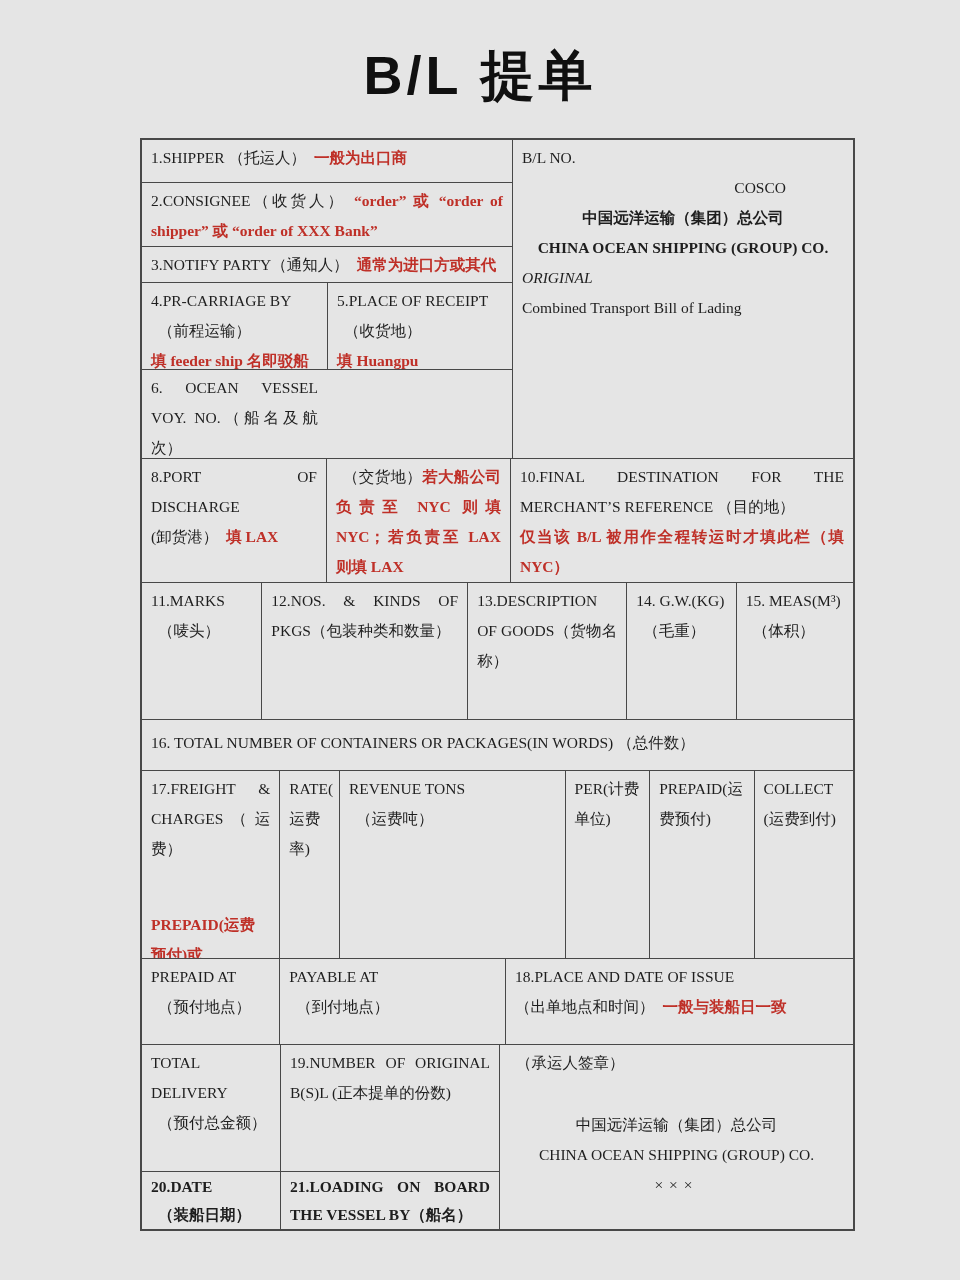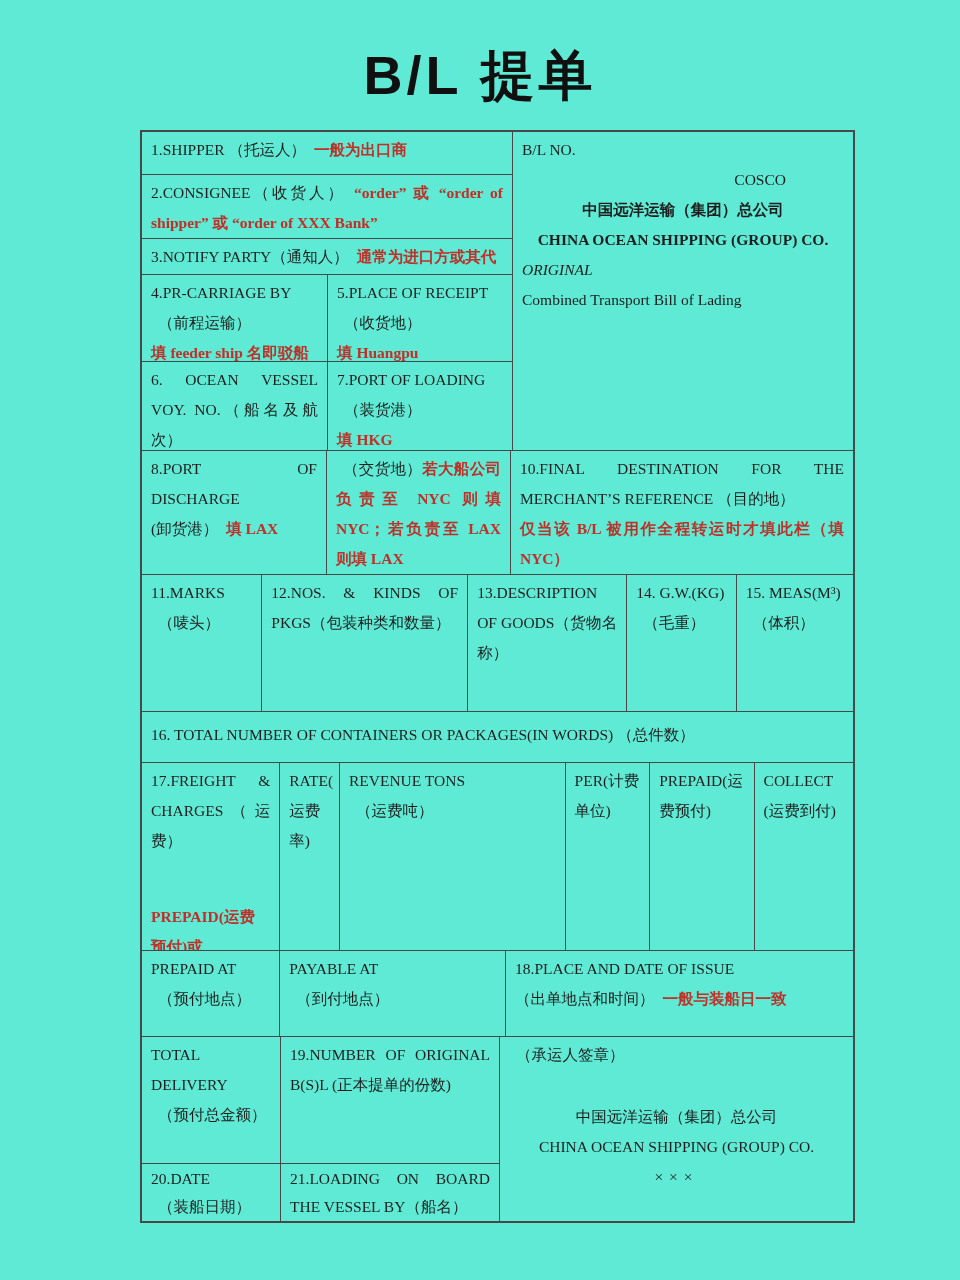--- a/index.html
+++ b/index.html
@@ -1,37 +1,37 @@
 <!DOCTYPE html>
 <html><head>
 <meta charset="utf-8">
 <style>
   html,body{margin:0;padding:0;background:#ffffff;}
-  .page{position:relative;width:960px;height:1280px;background:#5eead4;overflow:hidden;
+  .page{position:relative;width:960px;height:1280px;background:#e5e5e5;overflow:hidden;
         font-family:"Liberation Serif","DejaVu Serif",serif;color:#1e1e1e;}
   .title{position:absolute;top:40px;left:0;width:100%;text-align:center;
          font-family:"Liberation Sans","DejaVu Sans",sans-serif;
          font-size:54px;font-weight:600;letter-spacing:4px;color:#101010;}
-  .tbl{position:absolute;left:140px;top:130px;width:715px;height:1093px;
+  .tbl{position:absolute;left:140px;top:138px;width:715px;height:1093px;
        border:2px solid #484848;box-sizing:border-box;
        font-size:15.5px;line-height:30px;}
   .row{display:flex;box-sizing:border-box;}
   .col{display:flex;flex-direction:column;box-sizing:border-box;}
   .bt{border-top:1.5px solid #484848;}
   .bl{border-left:1.5px solid #484848;}
   .cell{box-sizing:border-box;padding:3px 9px;overflow:hidden;}
   .red{color:#bf3028;font-weight:bold;}
   .b{font-weight:bold;}
   .i{font-style:italic;}
   .ctr{text-align:center;}
   .rgt{text-align:right;padding-right:58px;}
   .just{text-align:justify;text-align-last:left;}
   .ml{margin-left:8px;}
   .ind{padding-left:7px;}
-  .tight{padding-top:1px;line-height:28px;}
+  .tight{padding-top:1px;line-height:28px;font-weight:bold;}
 </style>
 </head>
 <body>
 
 <div class="page">
 
   <div class="title">B/L 提单</div>
 
   <div class="tbl">
 
@@ -55,25 +55,20 @@
           <div class="cell bl" style="width:185px">
             <div>5.PLACE OF RECEIPT</div>
             <div class="ind">（收货地）</div>
             <div class="red">填 Huangpu</div>
           </div>
         </div>
         <div class="row bt" style="height:89px">
           <div class="cell" style="width:185px">
             <div class="just">6. OCEAN VESSEL VOY. NO.（船名及航次）</div>
 
-          </div>
-          <div class="cell bl" style="width:185px">
-            <div>7.PORT OF LOADING</div>
-            <div class="ind">（装货港）</div>
-            <div class="red">填 HKG</div>
           </div>
         </div>
       </div>
       <div class="cell bl" style="width:345px">
         <div>B/L NO.</div>
         <div class="rgt">COSCO</div>
         <div class="ctr b">中国远洋运输（集团）总公司</div>
         <div class="ctr b">CHINA OCEAN SHIPPING (GROUP) CO.</div>
         <div class="i" style="">ORIGINAL</div>
         <div>Combined Transport Bill of Lading</div>

